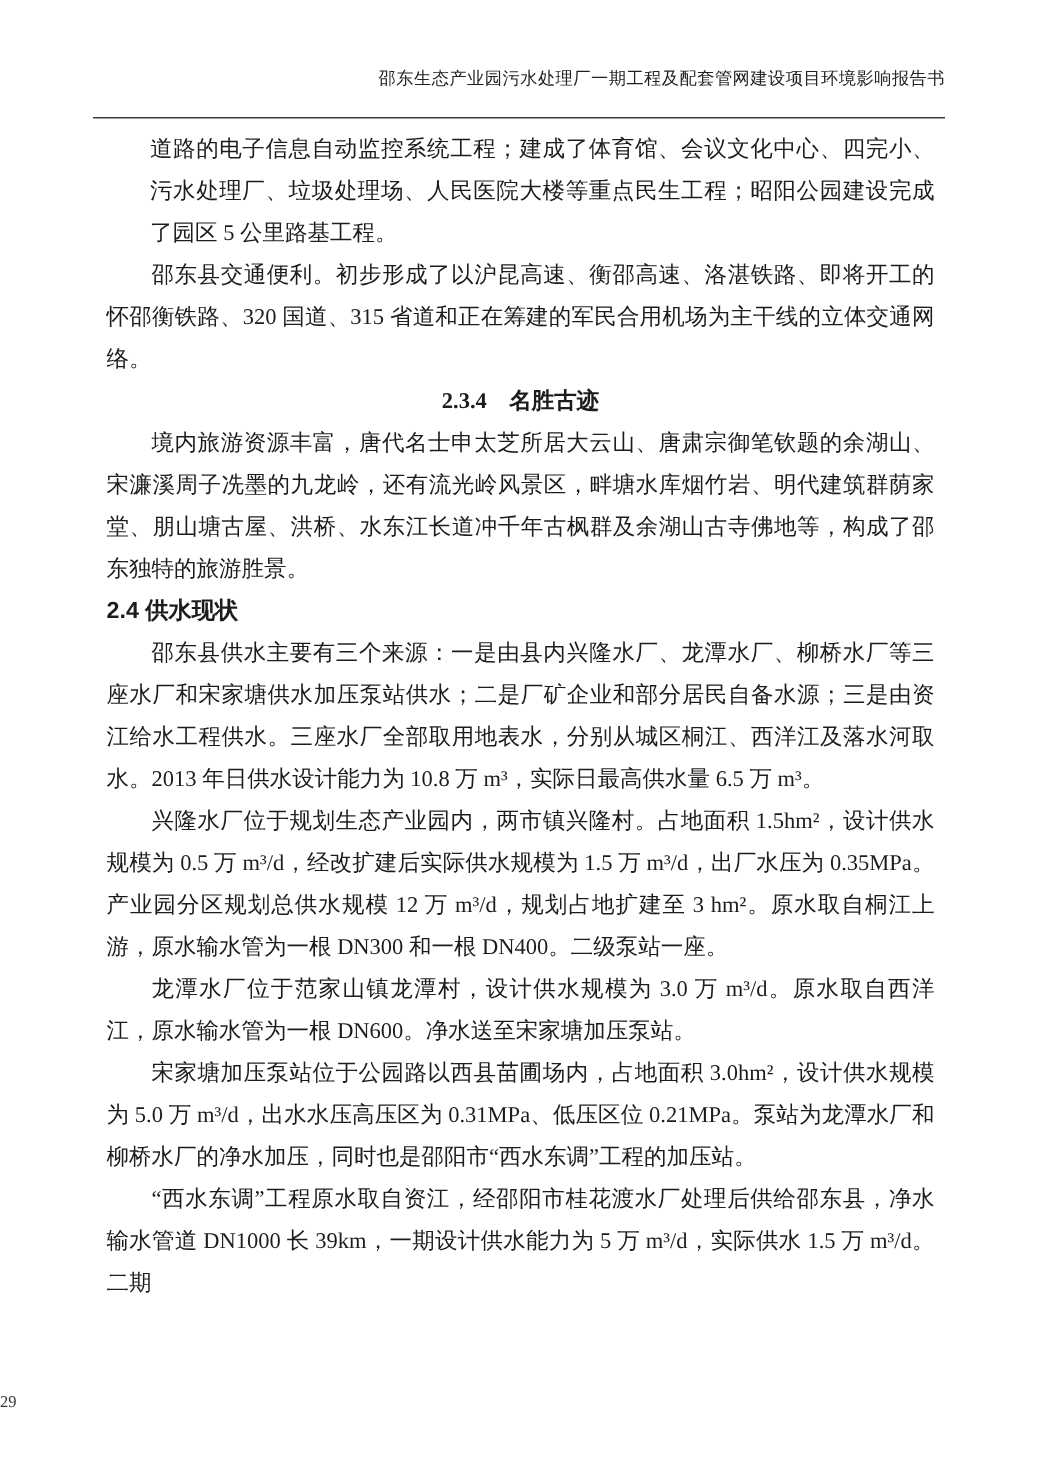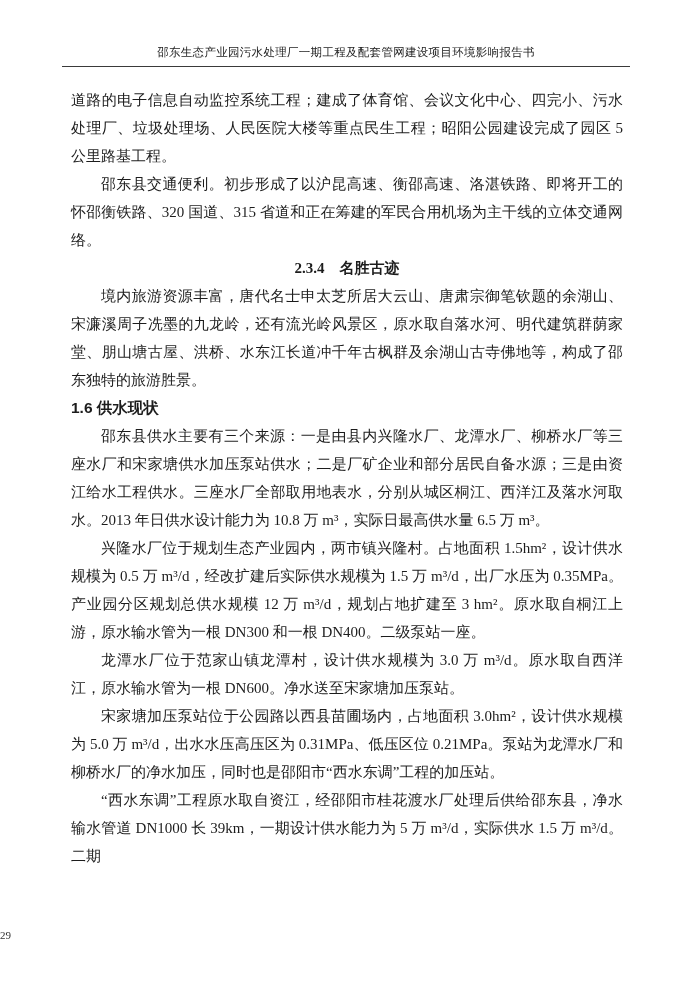--- a/index.html
+++ b/index.html
@@ -17,41 +17,41 @@
     overflow: hidden;
   }
   .header {
     position: absolute;
     top: 0;
     left: 62px;
     right: 70px;
   }
   .header-title {
     padding-top: 45px;
-    padding-bottom: 6px;
-    text-align: center;
+    padding-bottom: 18px;
+    text-align: right;
     font-size: 11.5px;
     letter-spacing: 0.3px;
     color: #222222;
     border-bottom: 1.6px solid #3a3a3a;
   }
   .content {
     position: absolute;
     top: 86px;
     left: 71px;
     right: 77px;
     text-align: justify;
   }
   .block {
     margin: 0;
     font-size: 15px;
     line-height: 28px;
   }
   .block.p { text-indent: 2em; }
-  .block.p.no-indent { text-indent: 0; }
+  .block.p.no-indent { text-indent: 0; margin-left: 29px; }
   .block.h3 {
     font-weight: 700;
     text-align: center;
     text-indent: 0;
   }
   .block.h2 {
     font-weight: 700;
     font-size: 15.5px;
     font-family: "Liberation Sans", "DejaVu Sans", sans-serif;
     text-align: left;
@@ -75,22 +75,22 @@
 
 <div class="page">
   <div class="header">
     <div class="header-title">邵东生态产业园污水处理厂一期工程及配套管网建设项目环境影响报告书</div>
   </div>
 
   <div class="content">
       <p class="block p no-indent">道路的电子信息自动监控系统工程；建成了体育馆、会议文化中心、四完小、污水处理厂、垃圾处理场、人民医院大楼等重点民生工程；昭阳公园建设完成了园区 5 公里路基工程。</p>
       <p class="block p">邵东县交通便利。初步形成了以沪昆高速、衡邵高速、洛湛铁路、即将开工的怀邵衡铁路、320 国道、315 省道和正在筹建的军民合用机场为主干线的立体交通网络。</p>
       <div class="block h3">2.3.4　名胜古迹</div>
-      <p class="block p">境内旅游资源丰富，唐代名士申太芝所居大云山、唐肃宗御笔钦题的余湖山、宋濂溪周子冼墨的九龙岭，还有流光岭风景区，原水取自落水河、明代建筑群荫家堂、朋山塘古屋、洪桥、水东江长道冲千年古枫群及余湖山古寺佛地等，构成了邵东独特的旅游胜景。</p>
-      <div class="block h2">1.6 供水现状</div>
+      <p class="block p">境内旅游资源丰富，唐代名士申太芝所居大云山、唐肃宗御笔钦题的余湖山、宋濂溪周子冼墨的九龙岭，还有流光岭风景区，畔塘水库烟竹岩、明代建筑群荫家堂、朋山塘古屋、洪桥、水东江长道冲千年古枫群及余湖山古寺佛地等，构成了邵东独特的旅游胜景。</p>
+      <div class="block h2">2.4 供水现状</div>
       <p class="block p">邵东县供水主要有三个来源：一是由县内兴隆水厂、龙潭水厂、柳桥水厂等三座水厂和宋家塘供水加压泵站供水；二是厂矿企业和部分居民自备水源；三是由资江给水工程供水。三座水厂全部取用地表水，分别从城区桐江、西洋江及落水河取水。2013 年日供水设计能力为 10.8 万 m³，实际日最高供水量 6.5 万 m³。</p>
       <p class="block p">兴隆水厂位于规划生态产业园内，两市镇兴隆村。占地面积 1.5hm²，设计供水规模为 0.5 万 m³/d，经改扩建后实际供水规模为 1.5 万 m³/d，出厂水压为 0.35MPa。产业园分区规划总供水规模 12 万 m³/d，规划占地扩建至 3 hm²。原水取自桐江上游，原水输水管为一根 DN300 和一根 DN400。二级泵站一座。</p>
       <p class="block p">龙潭水厂位于范家山镇龙潭村，设计供水规模为 3.0 万 m³/d。原水取自西洋江，原水输水管为一根 DN600。净水送至宋家塘加压泵站。</p>
       <p class="block p">宋家塘加压泵站位于公园路以西县苗圃场内，占地面积 3.0hm²，设计供水规模为 5.0 万 m³/d，出水水压高压区为 0.31MPa、低压区位 0.21MPa。泵站为龙潭水厂和柳桥水厂的净水加压，同时也是邵阳市“西水东调”工程的加压站。</p>
       <p class="block p">“西水东调”工程原水取自资江，经邵阳市桂花渡水厂处理后供给邵东县，净水输水管道 DN1000 长 39km，一期设计供水能力为 5 万 m³/d，实际供水 1.5 万 m³/d。二期</p>
     </div>
 
   <div class="footer">
     <span class="page-number">29</span>
   </div>

